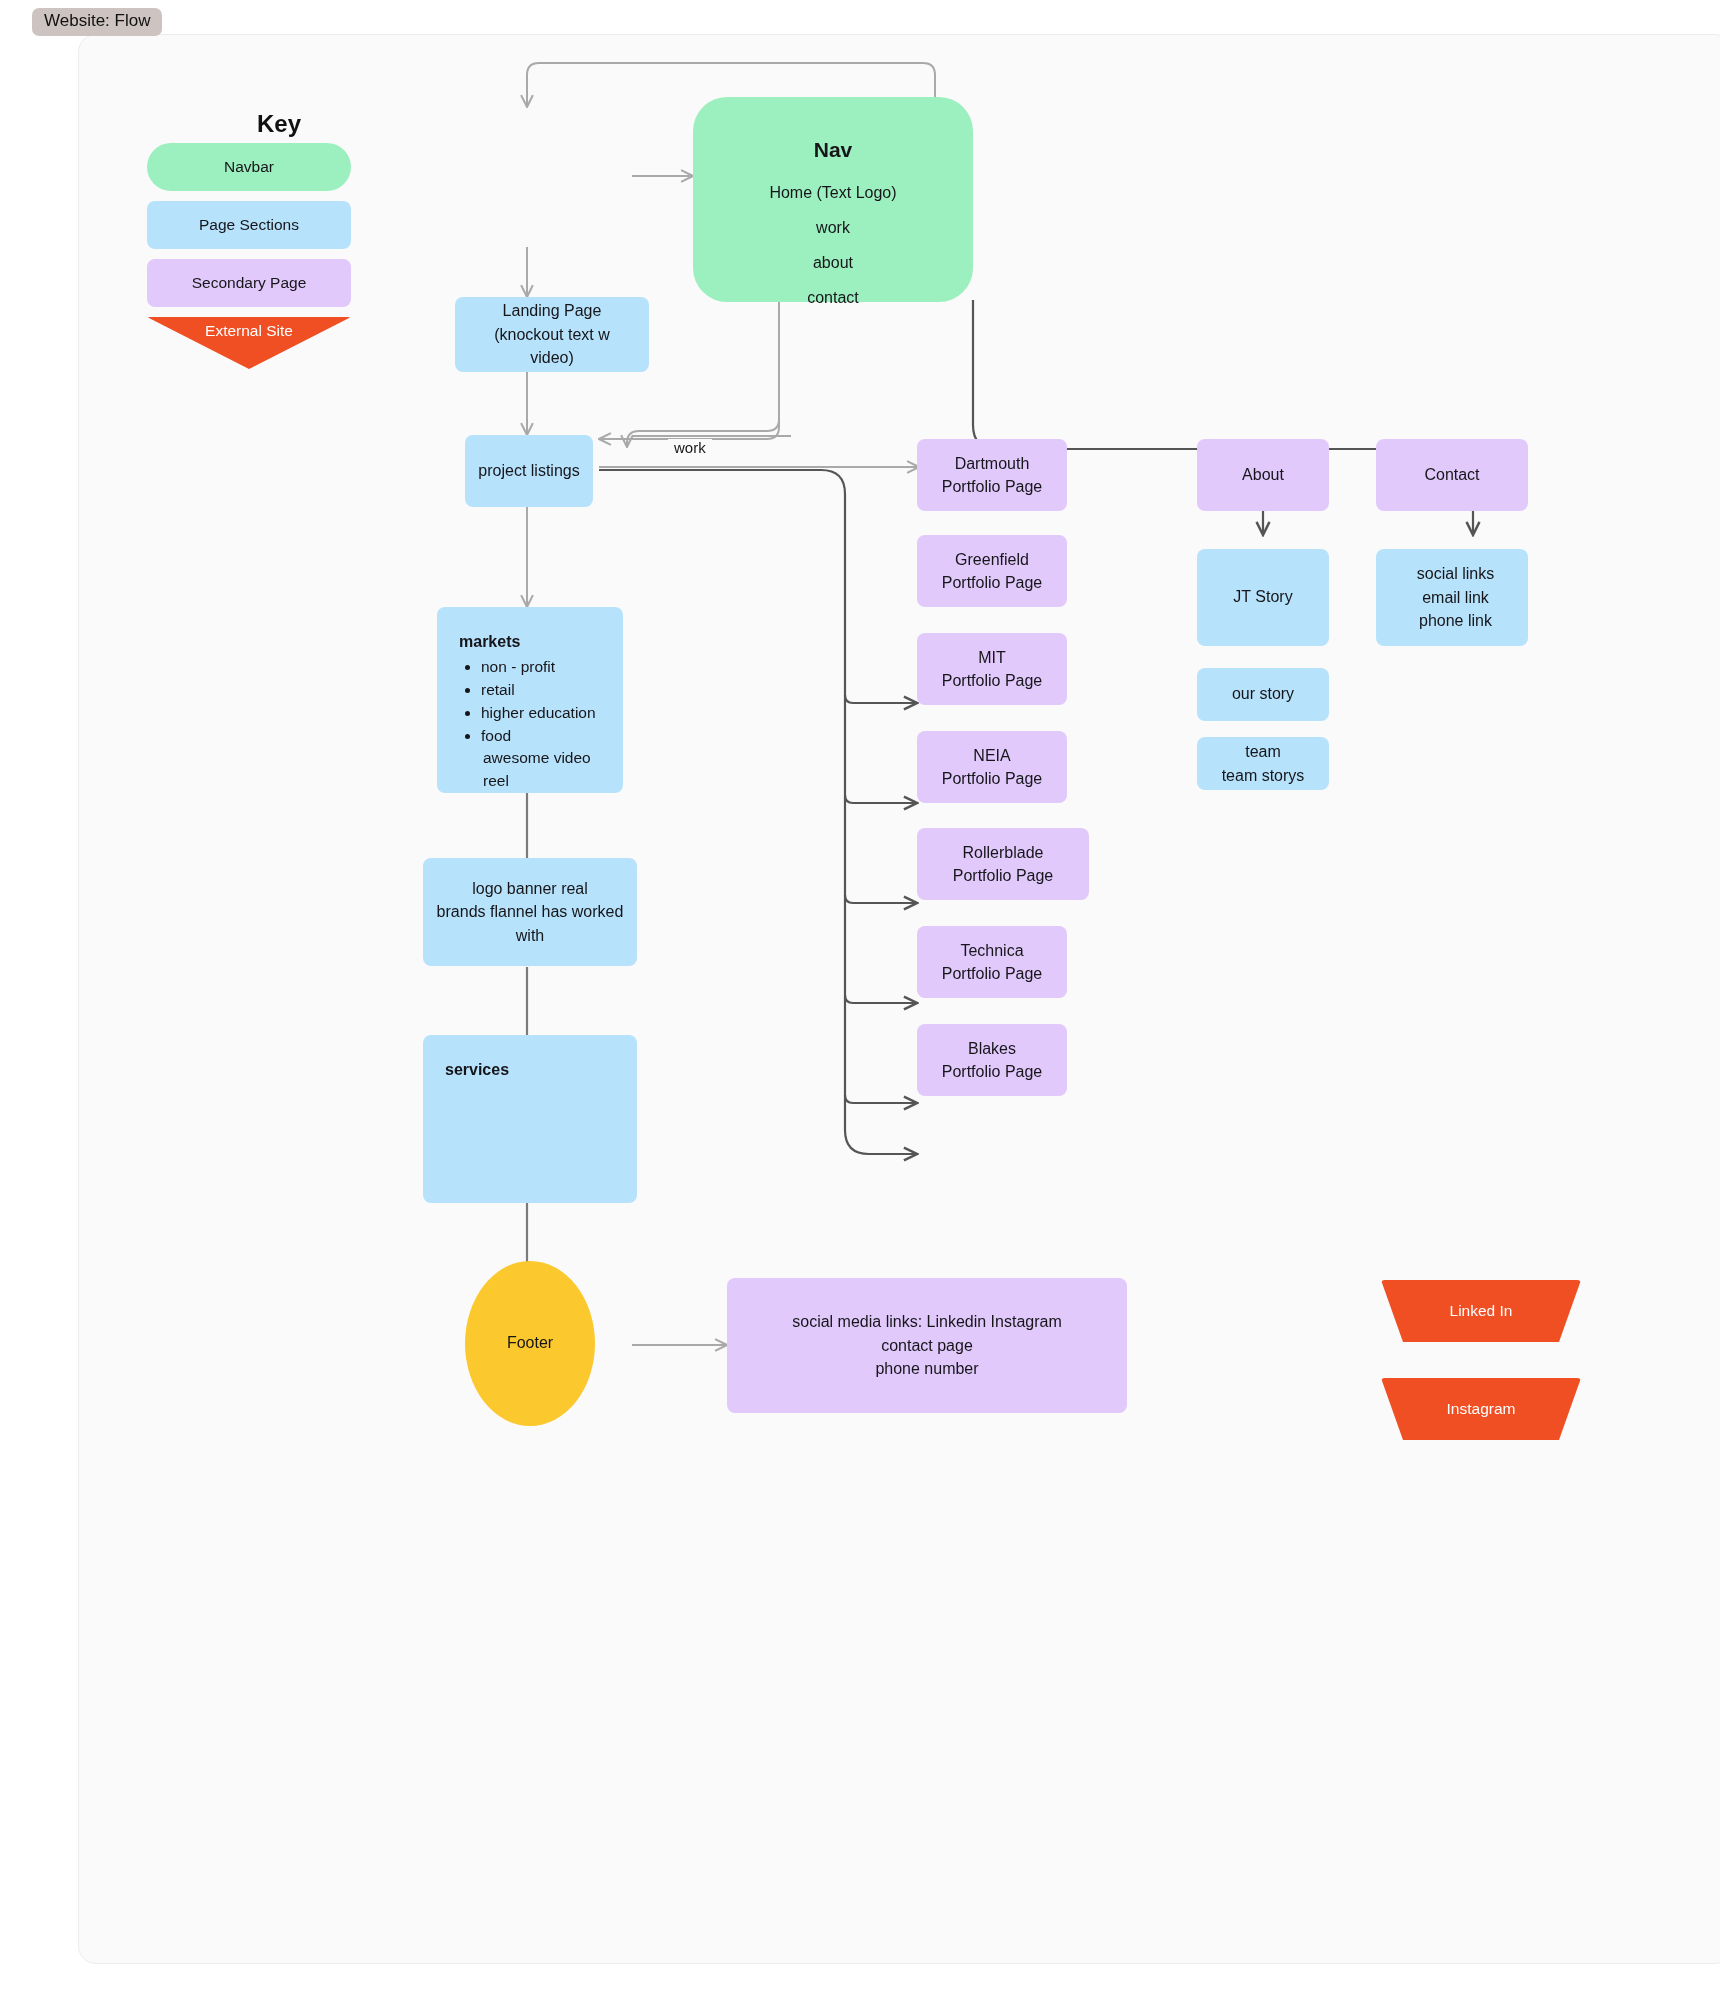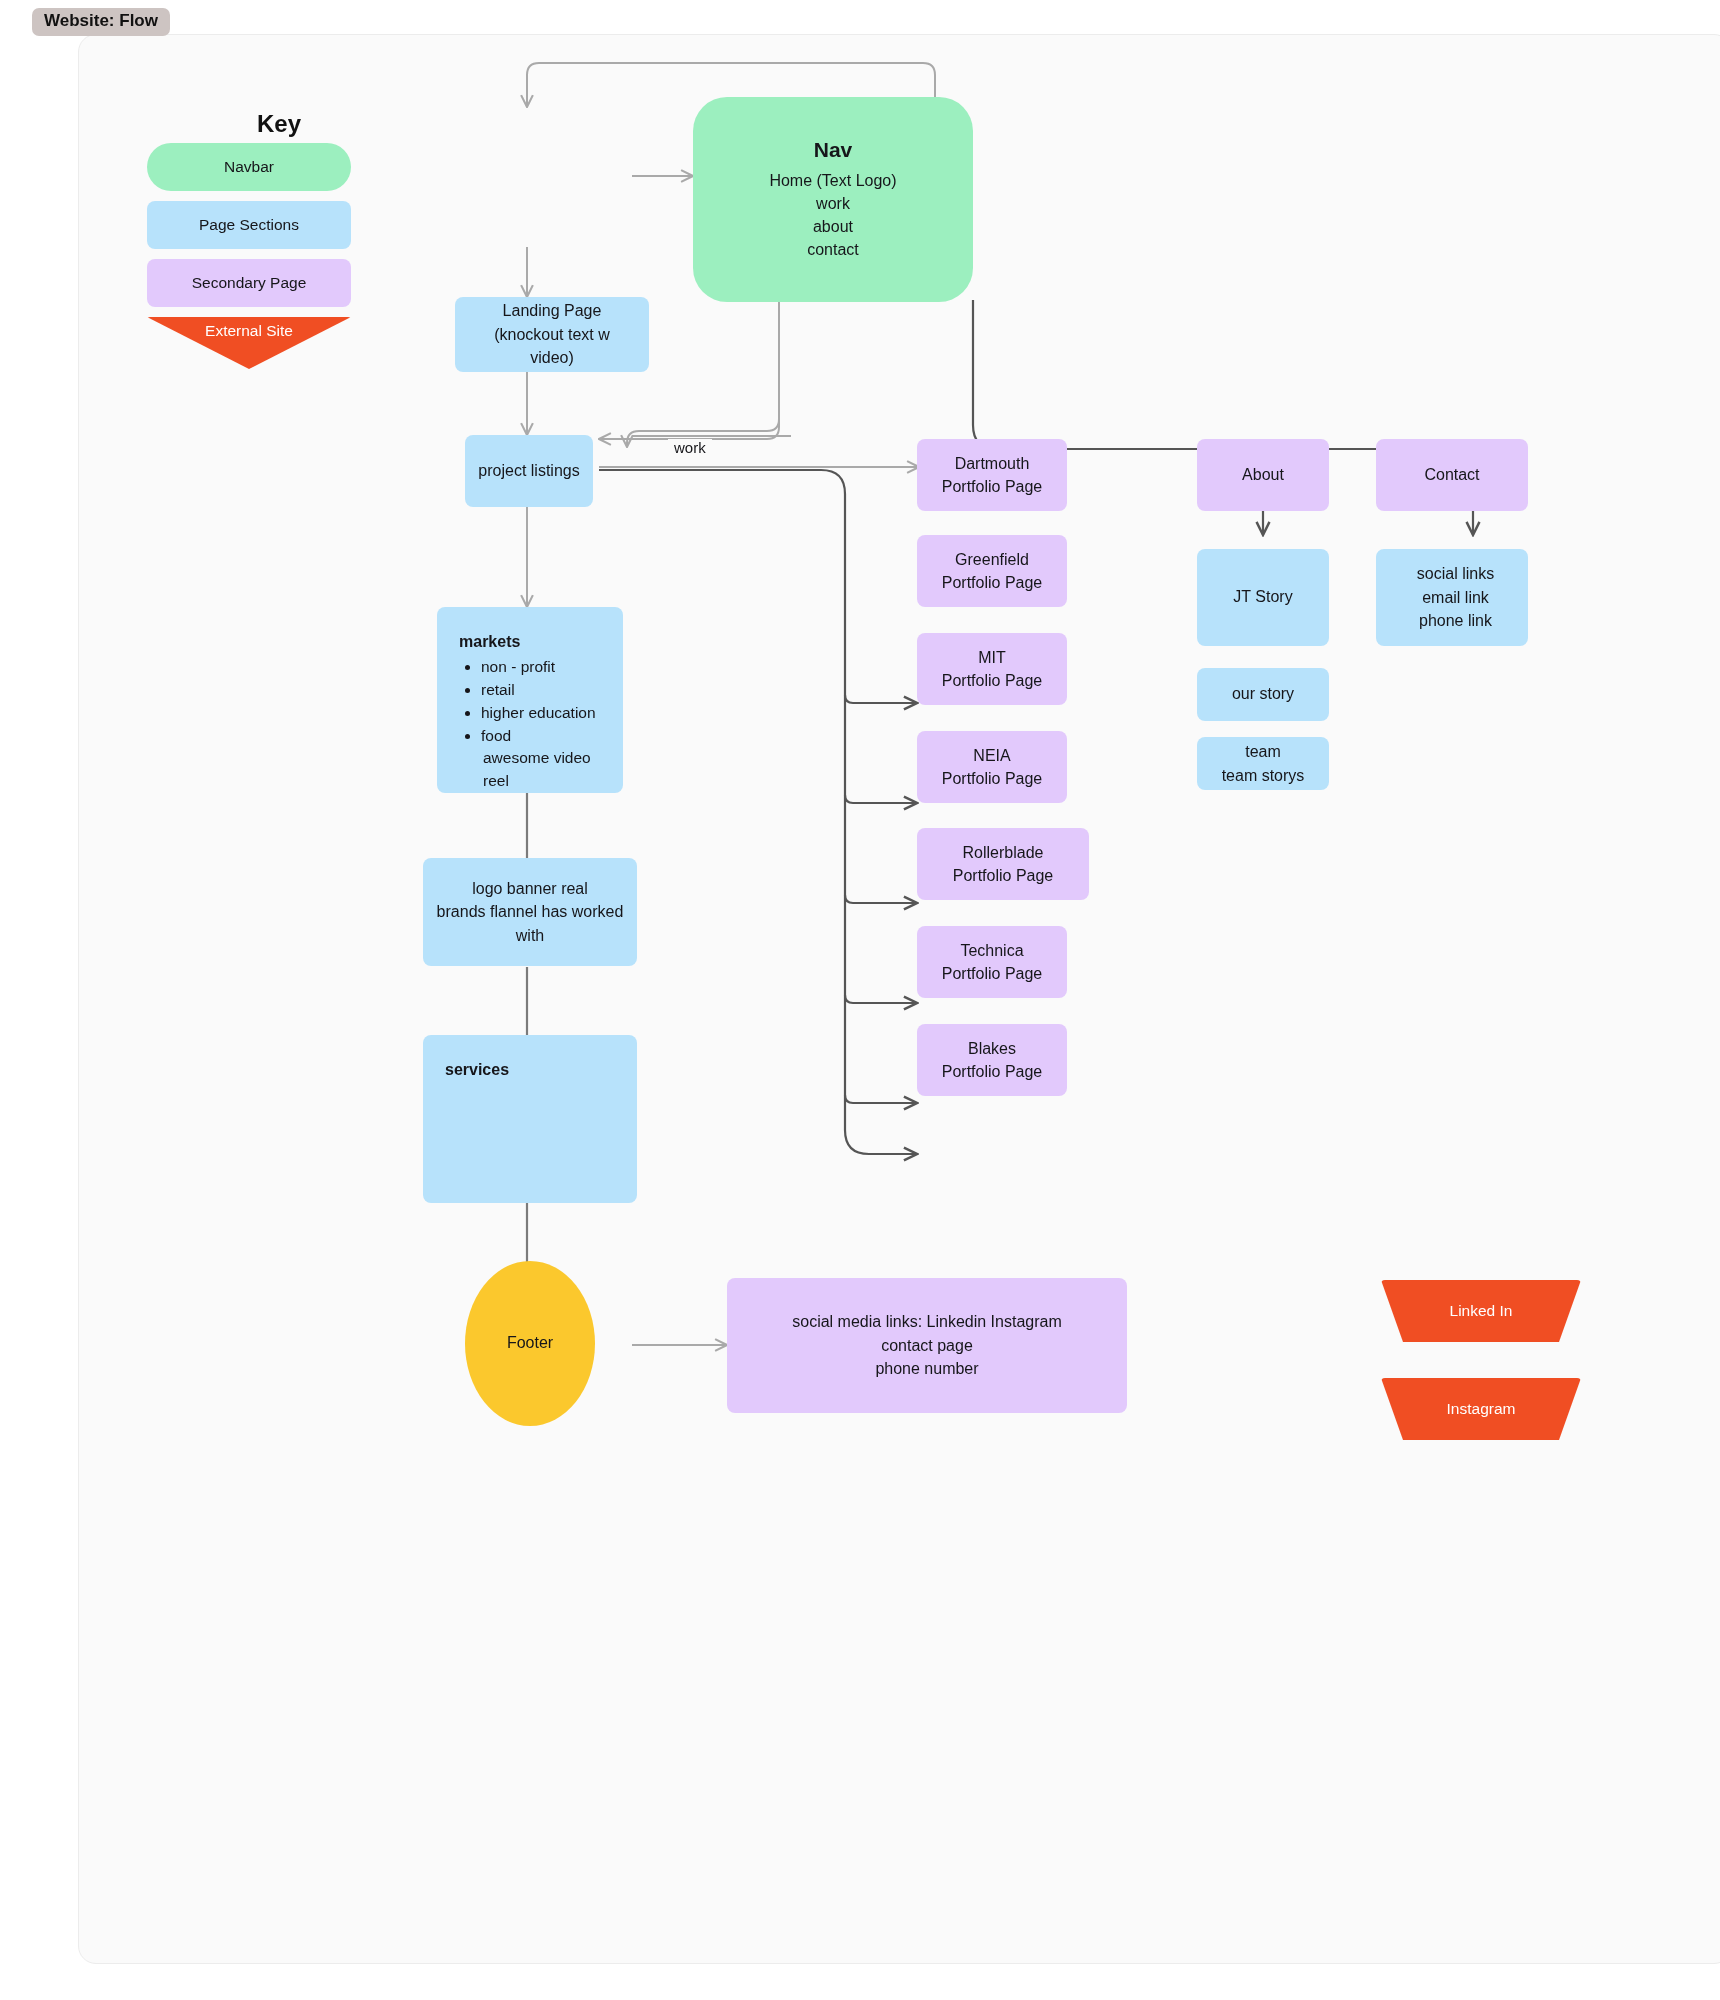--- a/index.html
+++ b/index.html
@@ -20,21 +20,21 @@
   }
 
   
   .frame-tab {
     position: absolute;
     left: 32px;
     top: 8px;
     background: #cdc4c2;
     color: #111111;
     font-size: 17px;
-    font-weight: 700;
+    font-weight: 400;
     padding: 4px 12px 5px 12px;
     border-radius: 7px;
     line-height: 1.1;
     white-space: nowrap;
     z-index: 40;
   }
 
   
   .frame {
     position: absolute;
@@ -144,20 +144,21 @@
     border-radius: 4px;
   }
   .trapezoid span { position: relative; z-index: 2; font-size: 15.5px; }
 
   
   .nav-node {
     flex-direction: column;
     justify-content: flex-start;
     padding-top: 38px;
     font-size: 16px;
+    gap: 12px;
   }
   .nav-node .nav-title {
     font-size: 21px;
     font-weight: bold;
     margin-bottom: 4px;
   }
   .nav-node .nav-link { line-height: 1.45; }
 
   .multi {
     flex-direction: column;

